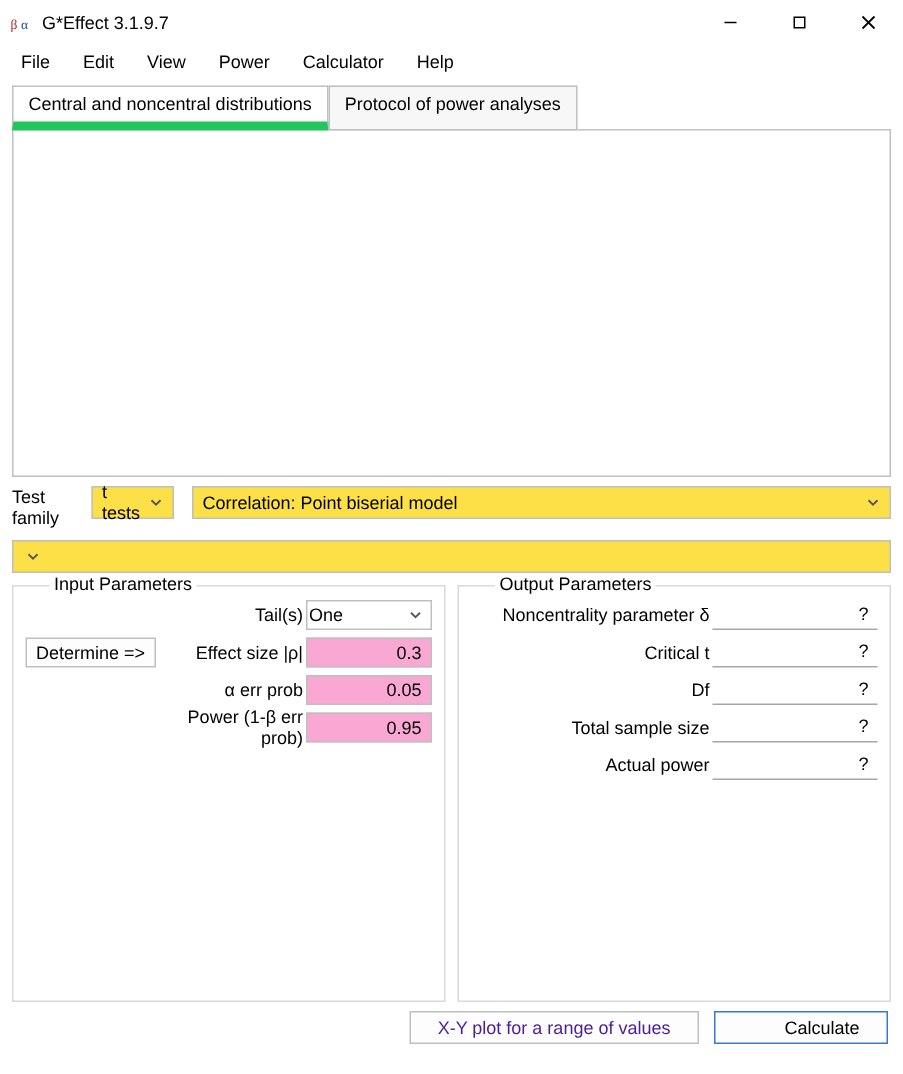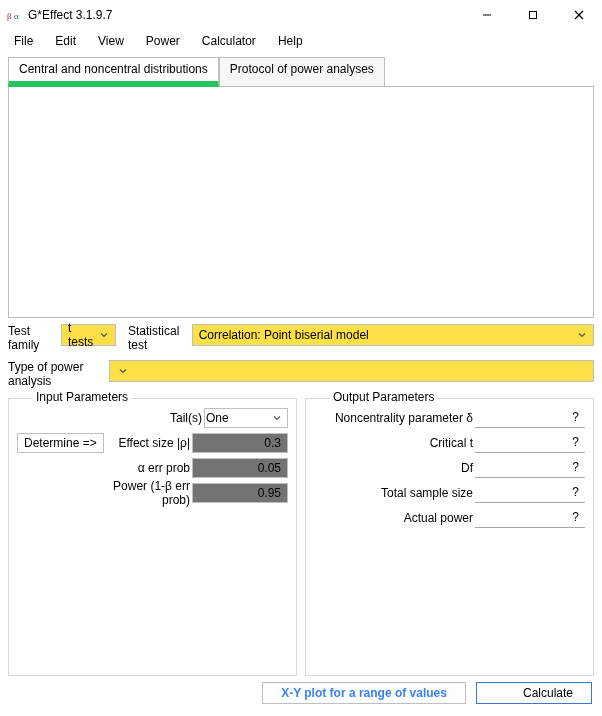--- a/index.html
+++ b/index.html
@@ -130,24 +130,24 @@
     height: 25px;
     gap: 0;
   }
   .prow .plabel {
     flex: 1;
     text-align: right;
     font-size: 12px;
     padding-right: 2px;
   }
   .prow .pfield {
-    width: 96px;
+    width: 84px;
     height: 20px;
     border: 1px solid #bfbfbf;
-    background: #737373;
+    background: #f9a8d4;
     font-size: 12px;
     text-align: right;
     padding: 0 6px;
     display: flex; align-items: center; justify-content: flex-end;
   }
   .prow .psel {
     width: 84px;
     height: 20px;
     border: 1px solid #bfbfbf;
     background: #fff;
@@ -179,21 +179,21 @@
   }
   .btn {
     height: 22px;
     border: 1px solid #bfbfbf;
     background: #fdfdfd;
     font-size: 12px;
     padding: 0 18px;
     display: inline-flex; align-items: center; justify-content: center;
     cursor: default;
   }
-  .btn.disabled { color: #3b82f6; font-weight: bold; }
+  .btn.disabled { color: #4c1d95; }
   .btn.primary { border-color: #3a78c9; padding-left: 46px; }
 </style>
 </head>
 <body>
 
 <div class="titlebar">
   <span class="app-icon">
     <svg width="16" height="16" viewBox="0 0 16 16">
       <text x="1" y="12" font-size="9" fill="#b02a2a" font-family="serif">β</text>
       <text x="8" y="12" font-size="9" fill="#1d4e9c" font-family="serif">α</text>
@@ -242,34 +242,32 @@
       <div class="select">
         <span>t tests</span>
         <span class="chev">
             <svg width="10" height="10" viewBox="0 0 10 10">
               <polyline points="2,3.5 5,6.5 8,3.5" fill="none" stroke="#555" stroke-width="1.2"></polyline>
             </svg>
           </span>
       </div>
     </div>
     <div class="labeled" style="flex:1">
-      <span class="lbl">Statistical test</span>
       <div class="select full">
         <span>Correlation: Point biserial model</span>
         <span class="chev">
             <svg width="10" height="10" viewBox="0 0 10 10">
               <polyline points="2,3.5 5,6.5 8,3.5" fill="none" stroke="#555" stroke-width="1.2"></polyline>
             </svg>
           </span>
       </div>
     </div>
   </div>
 
   <div class="row3 labeled">
-    <span class="lbl">Type of power analysis</span>
     <div class="select full">
       <span class="chev">
           <svg width="10" height="10" viewBox="0 0 10 10">
             <polyline points="2,3.5 5,6.5 8,3.5" fill="none" stroke="#555" stroke-width="1.2"></polyline>
           </svg>
         </span>
     </div>
   </div>
 
   <div class="params">

